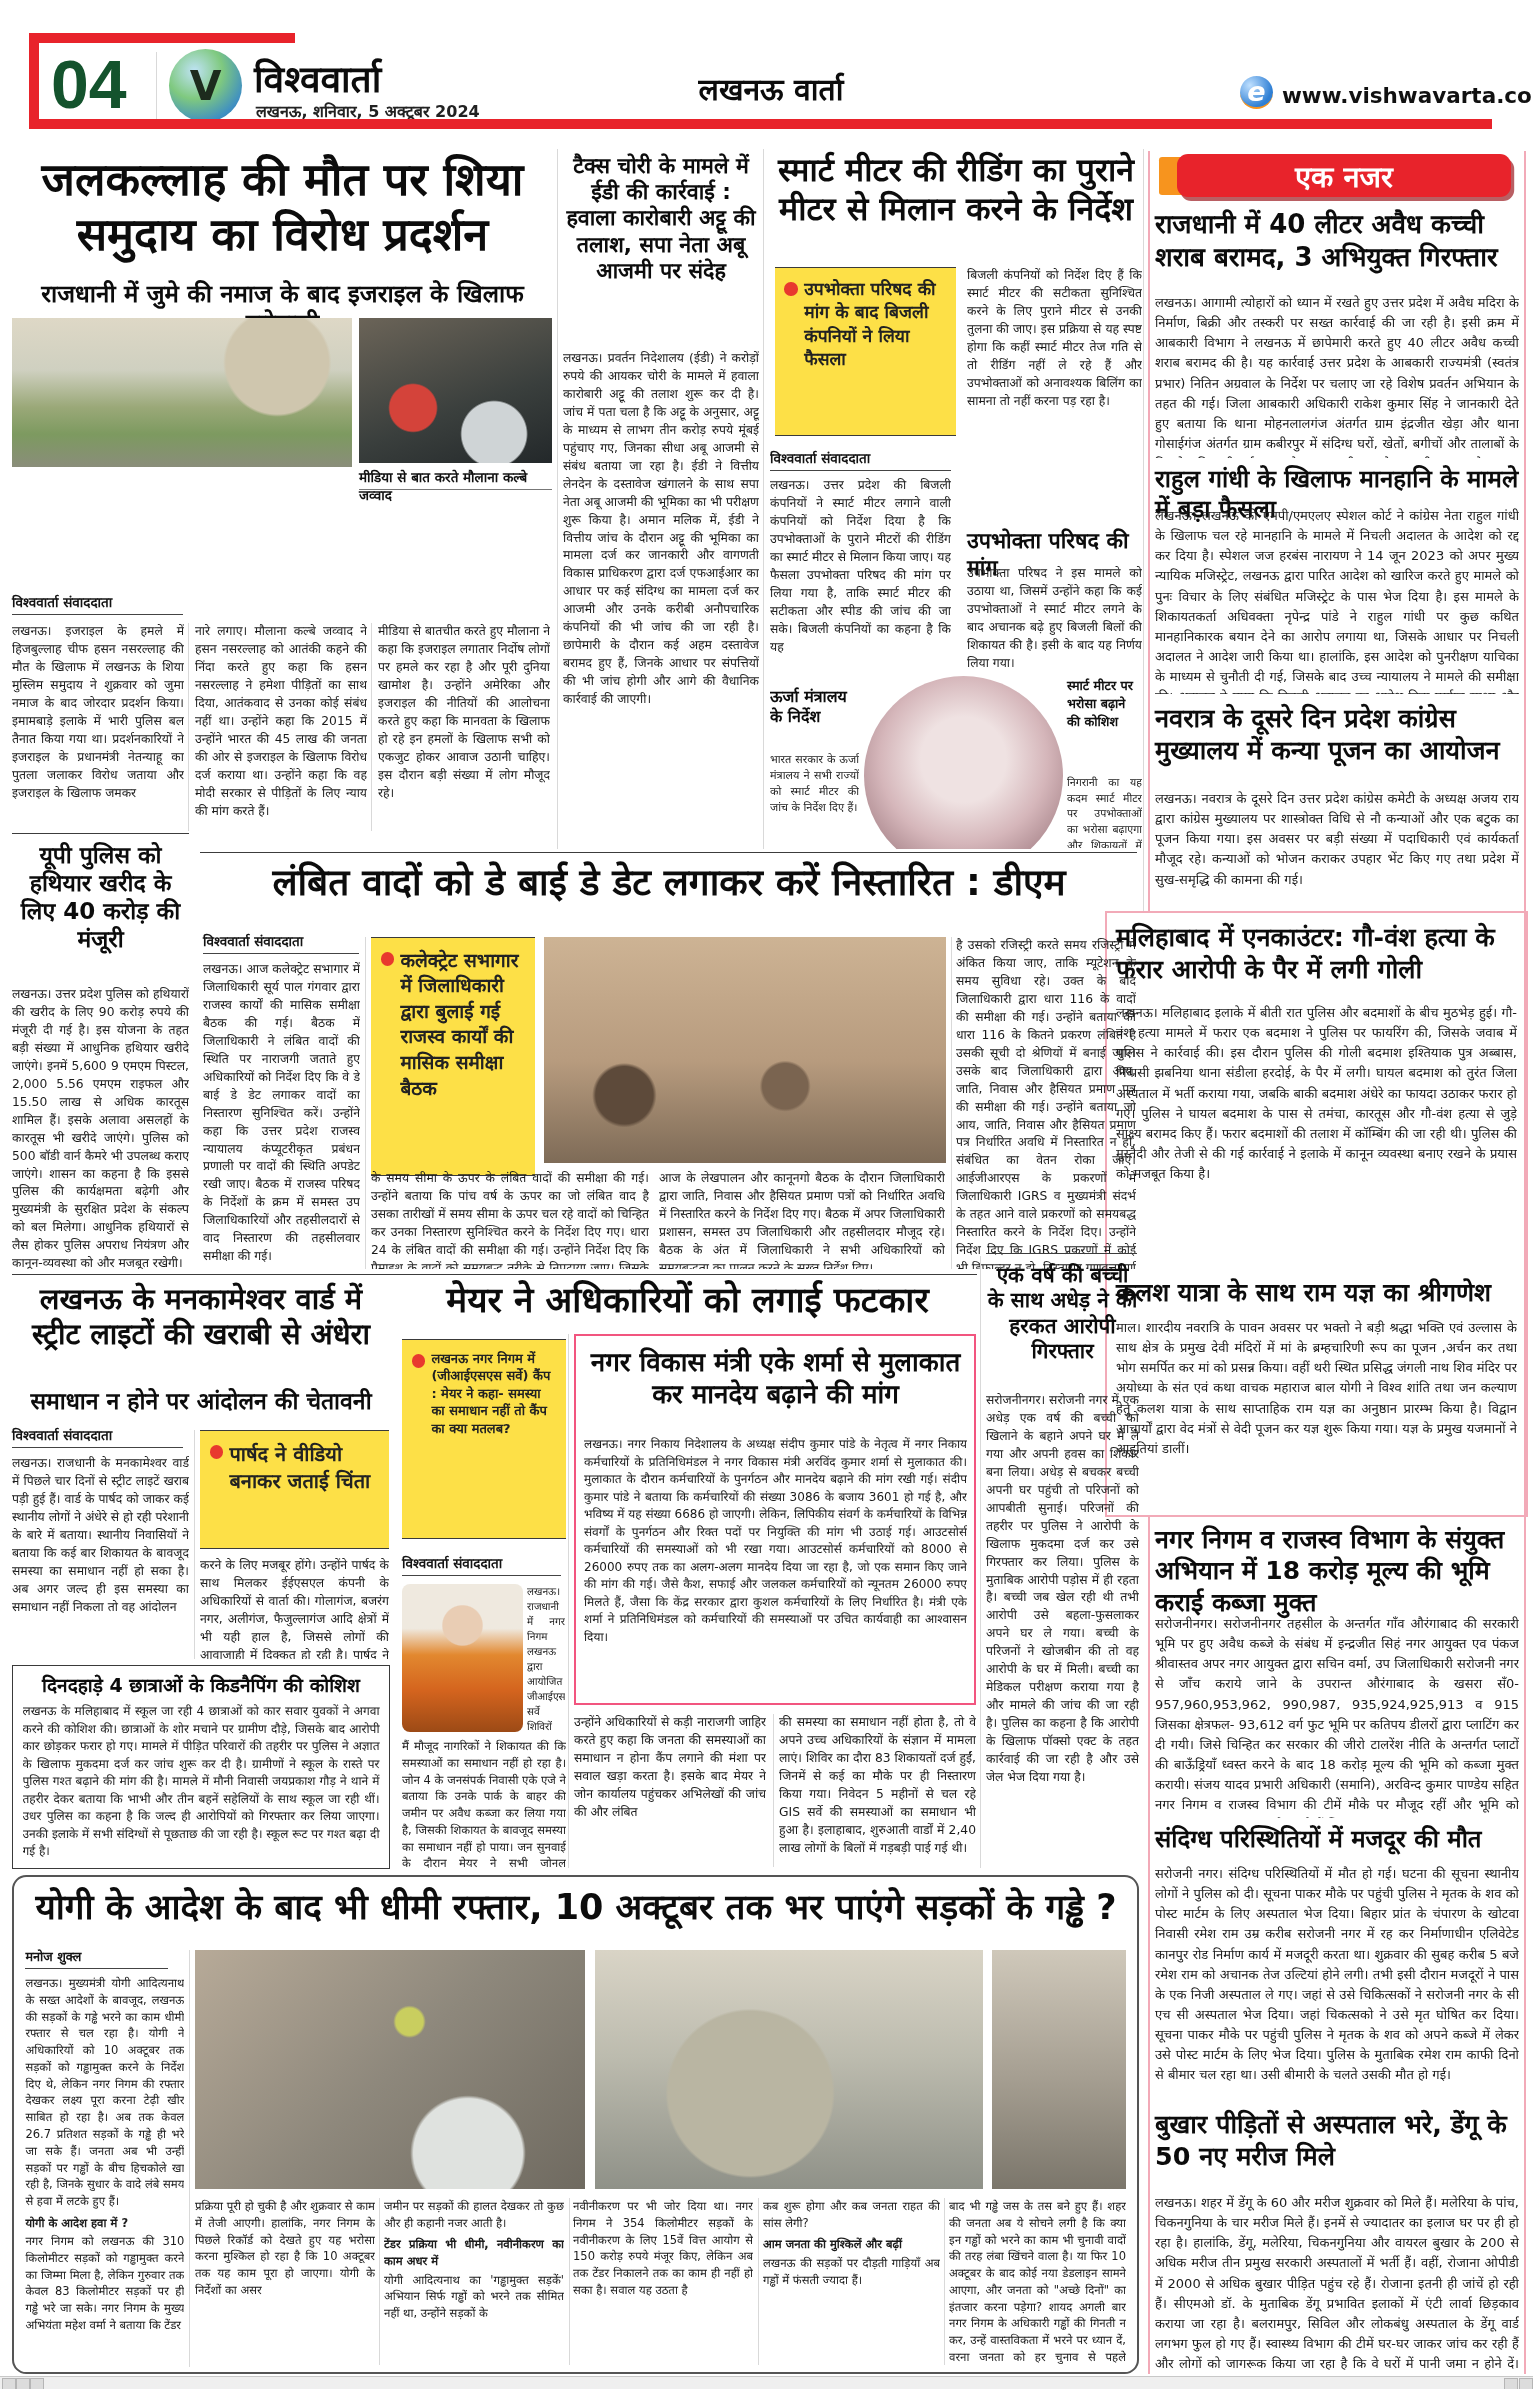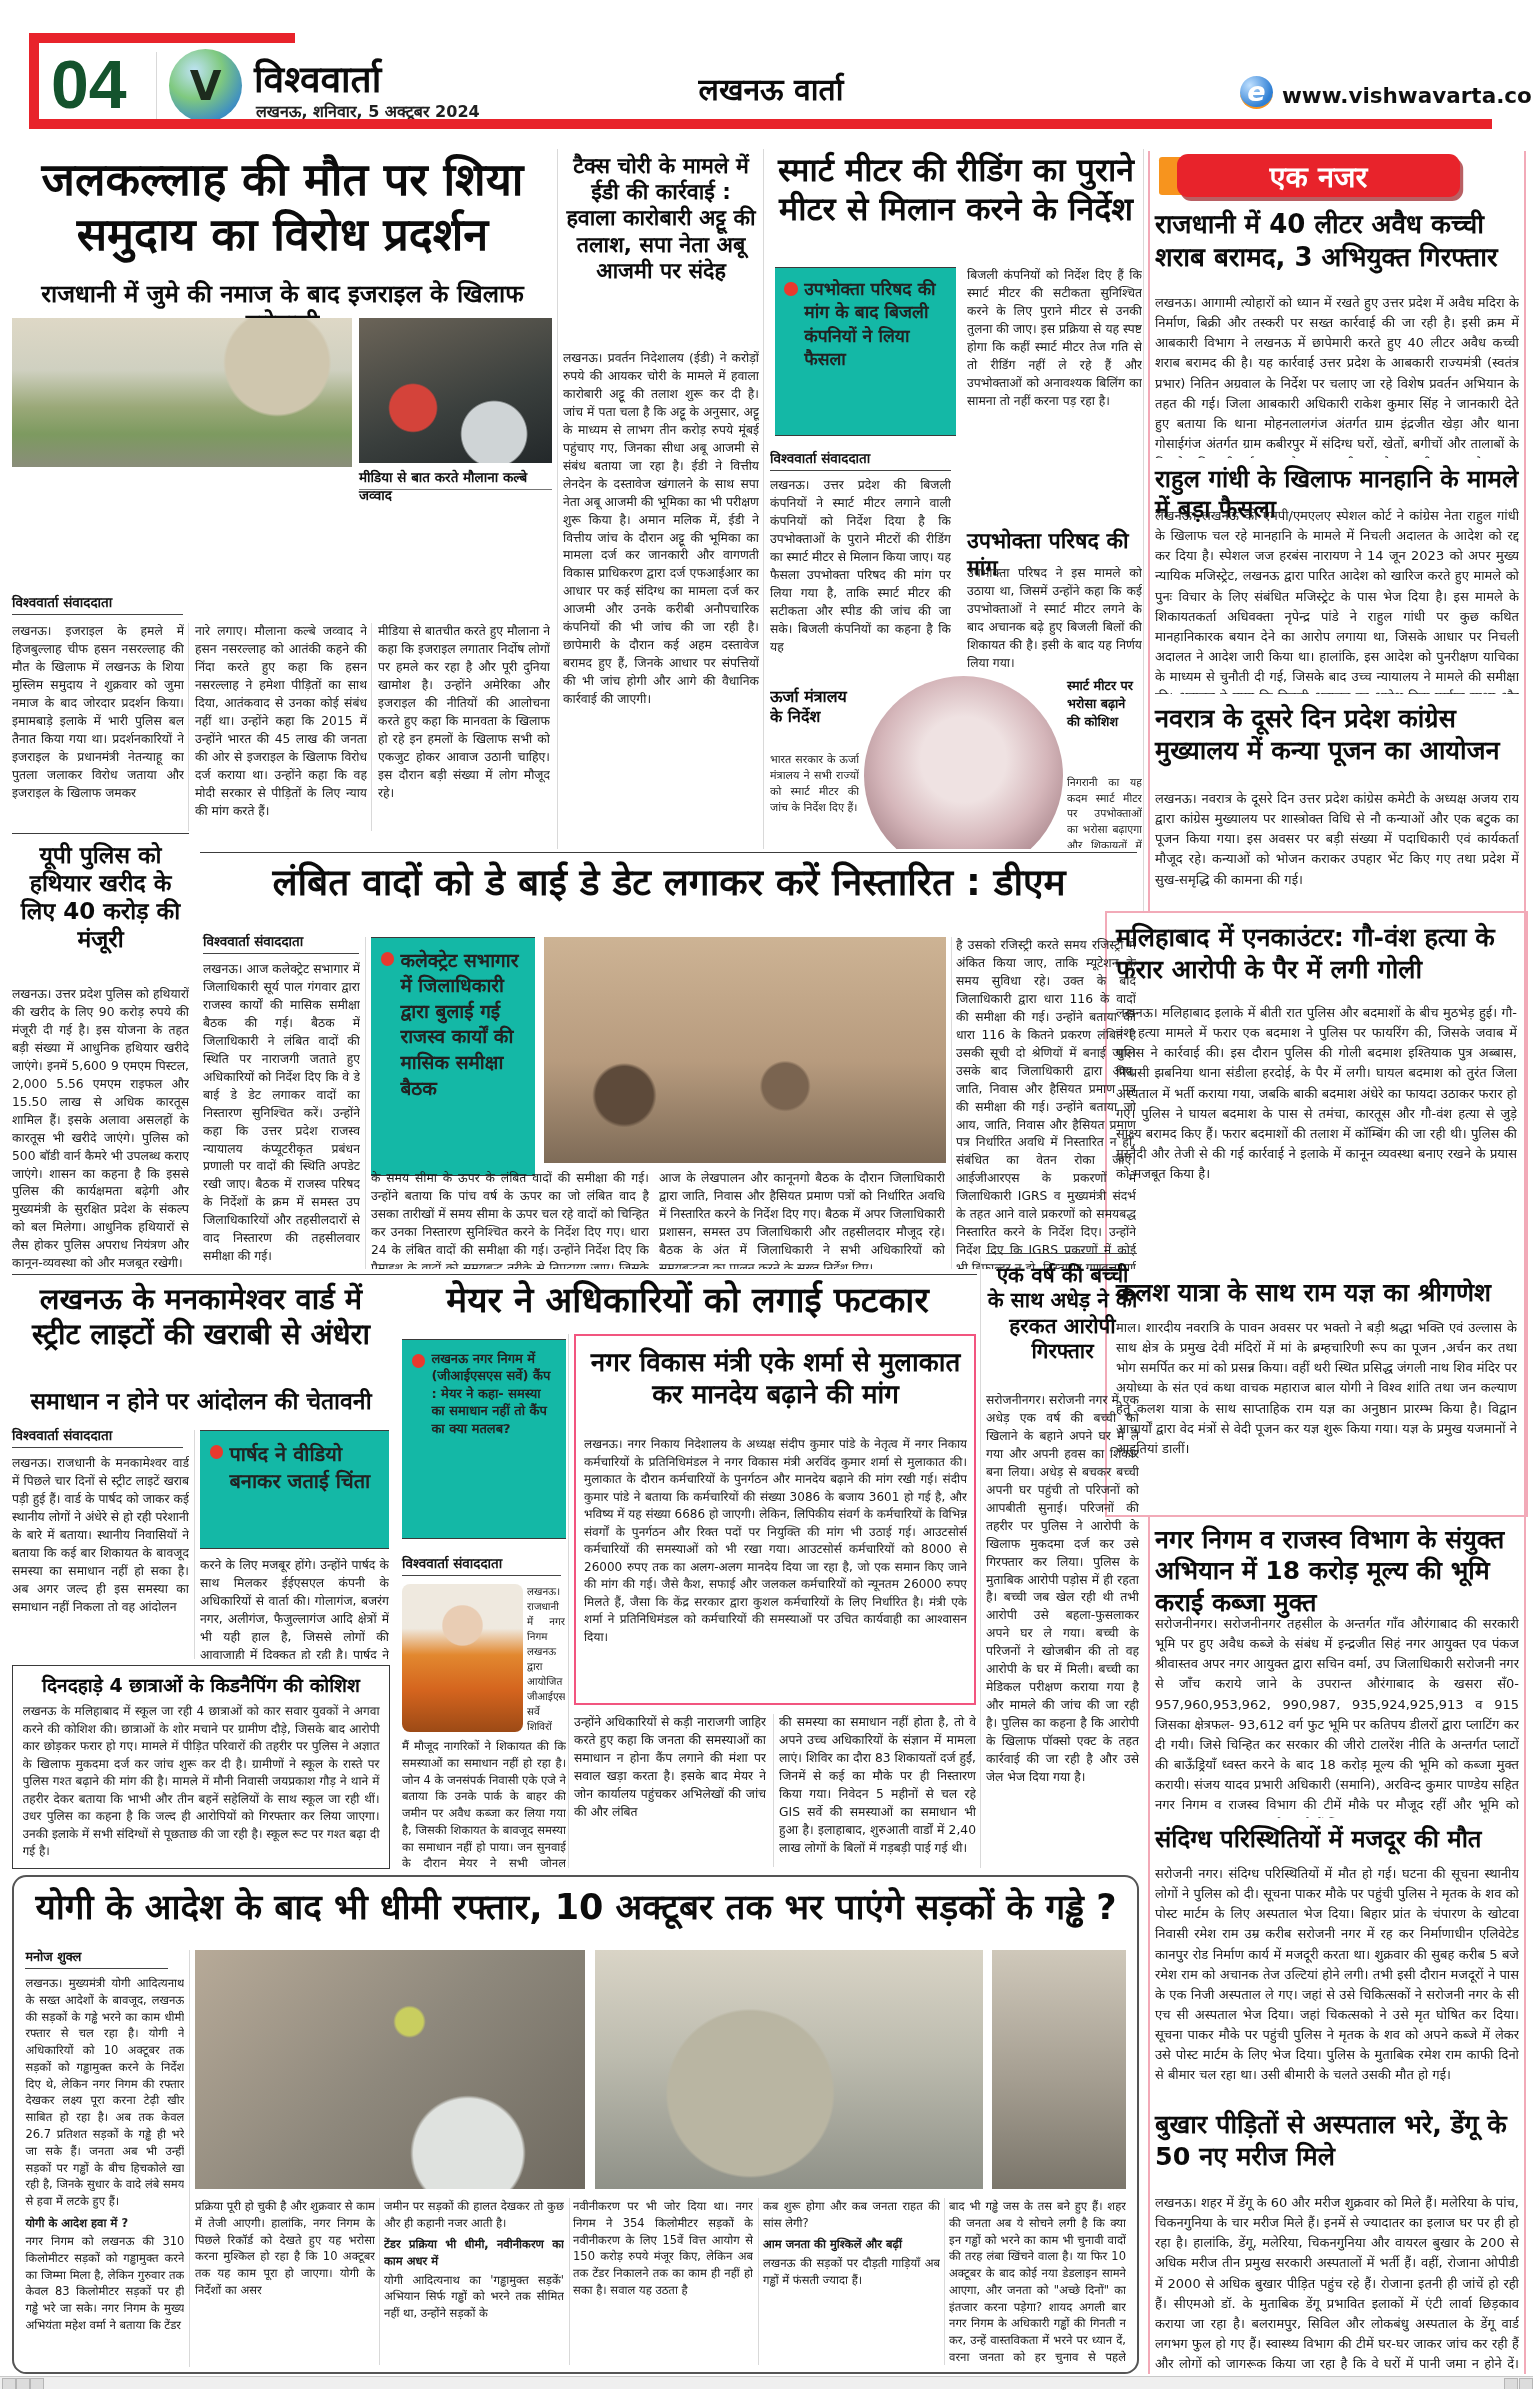--- a/index.html
+++ b/index.html
@@ -8,21 +8,21 @@
   .a{position:absolute;box-sizing:border-box;}
   .hl{font-weight:800;color:#0c0c0c;text-align:center;line-height:1.22;}
   .hl-left{font-weight:800;color:#0c0c0c;text-align:left;line-height:1.25;}
   .body-txt{font-size:12.3px;line-height:1.46;text-align:justify;color:#1b1b1b;overflow:hidden;}
   .body-lg{font-size:13px;line-height:1.55;text-align:justify;color:#1b1b1b;overflow:hidden;}
   .byline{font-weight:700;font-size:13.5px;border-bottom:1.2px solid #444;padding-bottom:3.2px;}
   .caption{font-weight:700;font-size:13.5px;color:#111;}
   .vrule{background:#d9d9d9;width:0.8px;}
   .vrule-pink{background:#f2aab8;width:1.6px;}
   .hline{background:#3c3c3c;height:1.2px;}
-  .bullet-box{background:#14b8a6;border-top:1.6px solid #3a3a3a;border-bottom:1.6px solid #3a3a3a;
+  .bullet-box{background:#fde047;border-top:1.6px solid #3a3a3a;border-bottom:1.6px solid #3a3a3a;
               padding:9.5px 8px 8px 9.5px;display:flex;gap:6.4px;}
   .bullet-box .dot{flex:0 0 13.5px;width:13.5px;height:13.5px;border-radius:50%;background:#e8392e;margin-top:4.8px;}
   .bullet-box .btxt{font-size:17.5px;line-height:1.35;font-weight:600;color:#222;}
   .pink-box{border:2px solid #f2557f;background:#fff;}
   .photo{background:#999;}
   .nazar-banner{background:#e8232b;border-radius:11px;box-shadow:3.2px 4px 0 #b95f63;
                 color:#fff;font-weight:800;font-size:29px;text-align:center;line-height:46px;}
   .nazar-accent{background:#f7941e;border-radius:3.2px;}
   .scrollbar{background:#efefef;border-top:0.8px solid #c8c8c8;}
   .sq{width:12px;height:12px;background:#dcdcdc;border:0.8px solid #b5b5b5;position:absolute;top:0.8px;}
@@ -86,21 +86,21 @@
     <div class="a hl-left" style="left:0;top:539px;width:89px;height:60px;font-size:16px;">ऊर्जा मंत्रालय के निर्देश</div>
     <div class="a body-txt" style="left:0;top:604px;width:89px;height:95px;font-size:11px;">भारत सरकार के ऊर्जा मंत्रालय ने सभी राज्यों को स्मार्ट मीटर की जांच के निर्देश दिए हैं।</div>
     <div class="a caption" style="left:297px;top:528px;width:75px;height:95px;font-size:12.7px;">स्मार्ट मीटर पर भरोसा बढ़ाने की कोशिश</div>
     <div class="a body-txt" style="left:297px;top:627px;width:75px;height:73px;font-size:10.7px;">निगरानी का यह कदम स्मार्ट मीटर पर उपभोक्ताओं का भरोसा बढ़ाएगा और शिकायतों में कमी लाएगा।</div>
   </div>
 
   <div class="a vrule-pink" style="left:1148px;top:151px;height:760px;"></div>
   <div class="a vrule-pink" style="left:1148px;top:1517px;height:857px;"></div>
   <div class="a vrule-pink" style="left:1524px;top:151px;height:2223px;"></div>
   <div class="a nazar-accent" style="left:1159px;top:157px;width:32px;height:38px;"></div>
-  <div class="a nazar-banner" style="left:1177px;top:154px;width:283px;height:43px;">एक नजर</div>
+  <div class="a nazar-banner" style="left:1177px;top:154px;width:334px;height:43px;">एक नजर</div>
   <div class="a hl-left" style="left:1155px;top:208px;width:364px;height:80px;font-size:26px;">राजधानी में 40 लीटर अवैध कच्ची शराब बरामद, 3 अभियुक्त गिरफ्तार</div>
   <div class="a body-lg" style="left:1155px;top:293px;width:364px;height:165px;">लखनऊ। आगामी त्योहारों को ध्यान में रखते हुए उत्तर प्रदेश में अवैध मदिरा के निर्माण, बिक्री और तस्करी पर सख्त कार्रवाई की जा रही है। इसी क्रम में आबकारी विभाग ने लखनऊ में छापेमारी करते हुए 40 लीटर अवैध कच्ची शराब बरामद की है। यह कार्रवाई उत्तर प्रदेश के आबकारी राज्यमंत्री (स्वतंत्र प्रभार) नितिन अग्रवाल के निर्देश पर चलाए जा रहे विशेष प्रवर्तन अभियान के तहत की गई। जिला आबकारी अधिकारी राकेश कुमार सिंह ने जानकारी देते हुए बताया कि थाना मोहनलालगंज अंतर्गत ग्राम इंद्रजीत खेड़ा और थाना गोसाईगंज अंतर्गत ग्राम कबीरपुर में संदिग्ध घरों, खेतों, बगीचों और तालाबों के किनारे दबिश दी गई। इस दौरान 40 लीटर अवैध कच्ची शराब और 450 किलोग्राम लहन बरामद किया गया। मौके पर ही लहन को नष्ट कर दिया गया और आबकारी अधिनियम के तहत 3 अभियुक्तों के खिलाफ मामला दर्ज किया गया है।</div>
   <div class="a hl-left" style="left:1155px;top:464px;width:364px;height:35px;font-size:24px;">राहुल गांधी के खिलाफ मानहानि के मामले में बड़ा फैसला</div>
   <div class="a body-lg" style="left:1155px;top:506px;width:364px;height:188px;">लखनऊ। लखनऊ की एमपी/एमएलए स्पेशल कोर्ट ने कांग्रेस नेता राहुल गांधी के खिलाफ चल रहे मानहानि के मामले में निचली अदालत के आदेश को रद्द कर दिया है। स्पेशल जज हरबंस नारायण ने 14 जून 2023 को अपर मुख्य न्यायिक मजिस्ट्रेट, लखनऊ द्वारा पारित आदेश को खारिज करते हुए मामले को पुनः विचार के लिए संबंधित मजिस्ट्रेट के पास भेज दिया है। इस मामले के शिकायतकर्ता अधिवक्ता नृपेन्द्र पांडे ने राहुल गांधी पर कुछ कथित मानहानिकारक बयान देने का आरोप लगाया था, जिसके आधार पर निचली अदालत ने आदेश जारी किया था। हालांकि, इस आदेश को पुनरीक्षण याचिका के माध्यम से चुनौती दी गई, जिसके बाद उच्च न्यायालय ने मामले की समीक्षा की। अदालत ने पाया कि निचली अदालत का आदेश बिना पर्याप्त साक्ष्य और उचित कानूनी आधार के दिया गया था, जिसके चलते उसे रद्द करना पड़ा। अब इस मामले की पुनः सुनवाई होगी और शिकायतकर्ता की सुनवाई के बाद नए सिरे से आदेश पारित किया जाएगा।</div>
   <div class="a hl-left" style="left:1155px;top:703px;width:364px;height:78px;font-size:25.4px;">नवरात्र के दूसरे दिन प्रदेश कांग्रेस मुख्यालय में कन्या पूजन का आयोजन</div>
   <div class="a body-lg" style="left:1155px;top:789px;width:364px;height:116px;">लखनऊ। नवरात्र के दूसरे दिन उत्तर प्रदेश कांग्रेस कमेटी के अध्यक्ष अजय राय द्वारा कांग्रेस मुख्यालय पर शास्त्रोक्त विधि से नौ कन्याओं और एक बटुक का पूजन किया गया। इस अवसर पर बड़ी संख्या में पदाधिकारी एवं कार्यकर्ता मौजूद रहे। कन्याओं को भोजन कराकर उपहार भेंट किए गए तथा प्रदेश में सुख-समृद्धि की कामना की गई।</div>
 
   <div class="a" style="left:1105px;top:911px;width:423px;height:606px;border:2px solid #f2aab8;"></div>
   <div class="a hl-left" style="left:1116px;top:922px;width:401px;height:75px;font-size:25.4px;">मलिहाबाद में एनकाउंटर: गौ-वंश हत्या के फरार आरोपी के पैर में लगी गोली</div>
   <div class="a body-lg" style="left:1116px;top:1003px;width:401px;height:266px;">लखनऊ। मलिहाबाद इलाके में बीती रात पुलिस और बदमाशों के बीच मुठभेड़ हुई। गौ-वंश हत्या मामले में फरार एक बदमाश ने पुलिस पर फायरिंग की, जिसके जवाब में पुलिस ने कार्रवाई की। इस दौरान पुलिस की गोली बदमाश इश्तियाक पुत्र अब्बास, निवासी झबनिया थाना संडीला हरदोई, के पैर में लगी। घायल बदमाश को तुरंत जिला अस्पताल में भर्ती कराया गया, जबकि बाकी बदमाश अंधेरे का फायदा उठाकर फरार हो गए। पुलिस ने घायल बदमाश के पास से तमंचा, कारतूस और गौ-वंश हत्या से जुड़े साक्ष्य बरामद किए हैं। फरार बदमाशों की तलाश में कॉम्बिंग की जा रही थी। पुलिस की मुस्तैदी और तेजी से की गई कार्रवाई ने इलाके में कानून व्यवस्था बनाए रखने के प्रयास को मजबूत किया है।</div>

